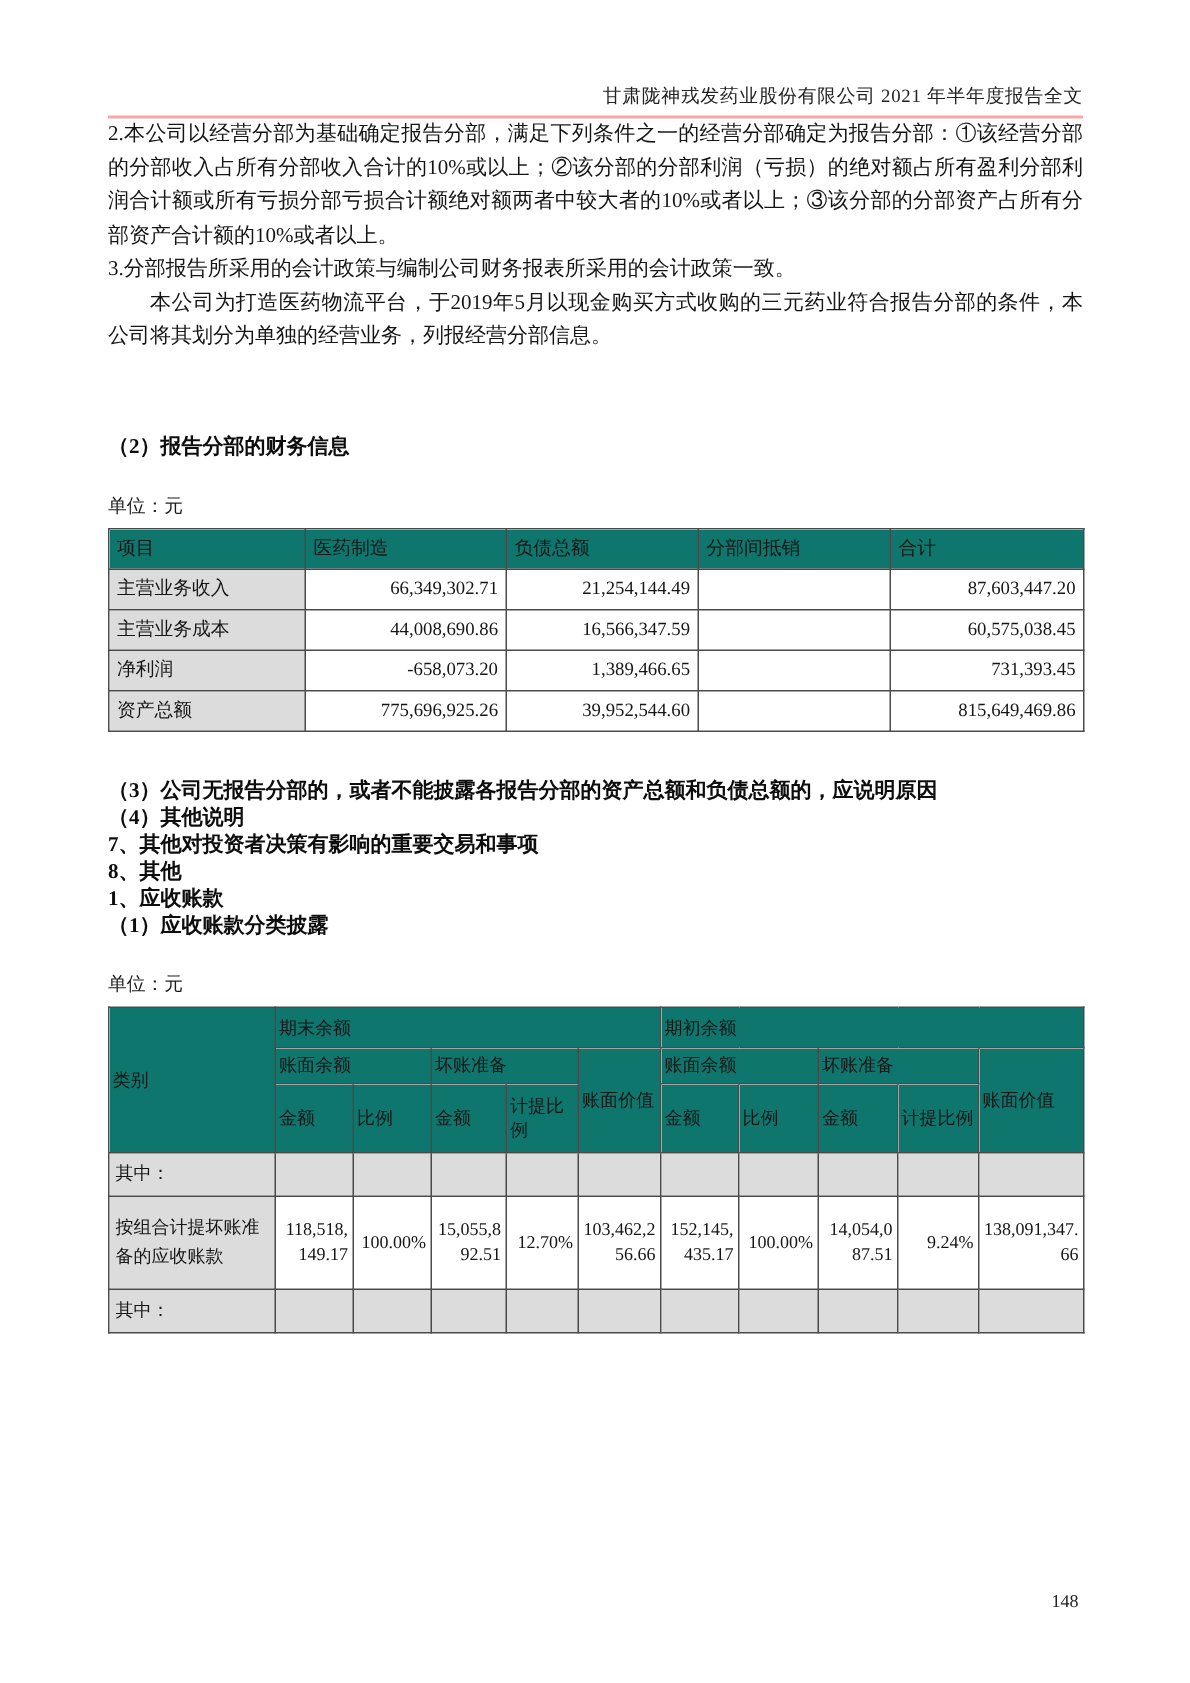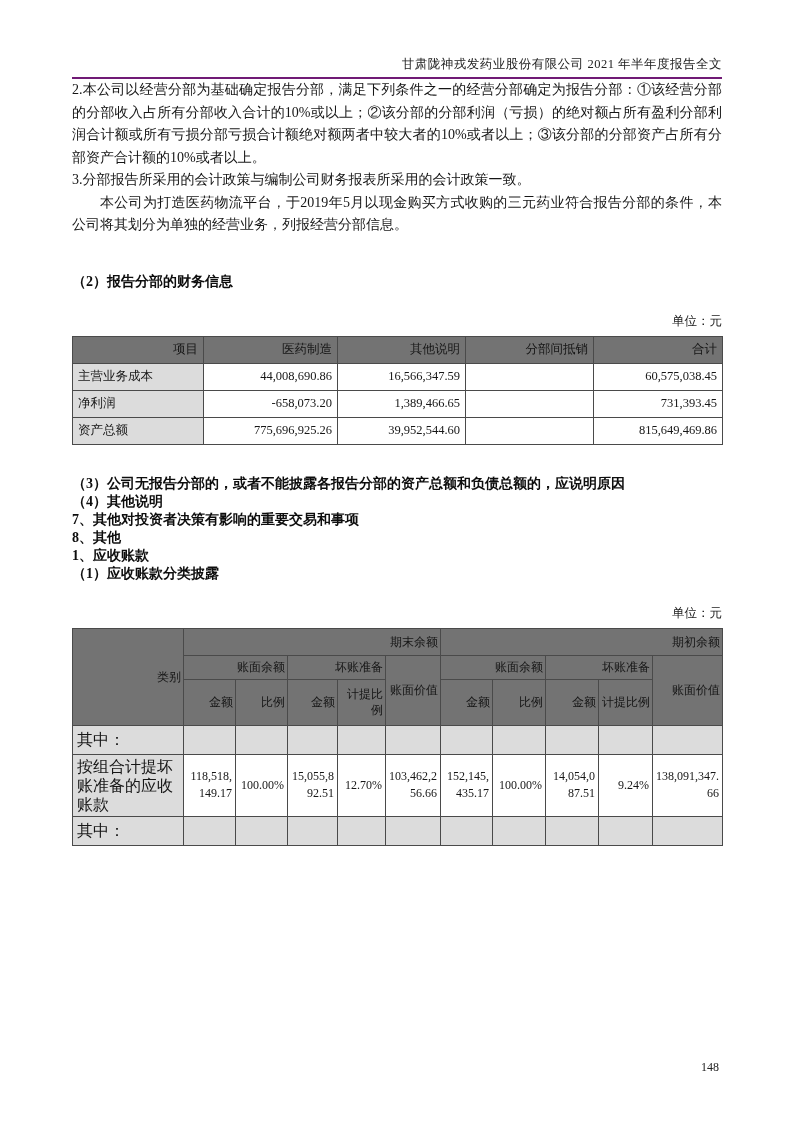--- a/index.html
+++ b/index.html
@@ -19,21 +19,21 @@
   .content {
     position: absolute;
     left: 72px;
     top: 0;
     width: 650px;
   }
   
   .doc-header {
     padding-top: 56px;
     padding-bottom: 4px;
-    border-bottom: 2px solid #701a75;
+    border-bottom: 2px solid #fca5a5;
     text-align: right;
     font-size: 12.5px;
     color: #222;
     letter-spacing: 0.5px;
   }
   
   .body-block { }
   p.body-text {
     font-size: 14px;
     line-height: 22.5px;
@@ -48,48 +48,48 @@
     font-weight: bold;
     color: #0d0d0d;
   }
   .h-major {
     font-size: 16px;
     font-weight: bold;
     color: #0d0d0d;
   }
   .mt-26 { }
   .mt-30 { margin-top: 30px; }
-  .mt-36 { margin-top: 36px; }
+  .mt-36 { margin-top: 52px; }
 
   .unit-label {
     margin-top: 22px;
     margin-bottom: 6px;
-    text-align: right;
+    text-align: left;
     font-size: 12.5px;
     color: #1a1a1a;
   }
 
   
   table {
     width: 650px;
     border-collapse: collapse;
     table-layout: fixed;
     font-size: 12.5px;
     color: #161616;
   }
   th, td {
     border: 1px solid #4a4a4a;
     padding: 2px 5px;
     vertical-align: middle;
     overflow: hidden;
   }
   thead th {
-    background: #737373;
+    background: #0f766e;
     font-weight: normal;
-    text-align: right;
+    text-align: left;
   }
   .segment-table thead th { height: 27px; }
   .segment-table td { height: 27px; }
   .segment-table td.label-cell {
     background: #dcdcdc;
     text-align: left;
   }
   .segment-table td.num-cell {
     text-align: right;
     background: #ffffff;
@@ -97,21 +97,21 @@
 
   .receivables-table { font-size: 12px; }
   .receivables-table th { padding: 2px 2px; line-height: 16px; }
   .receivables-table .hrow-1 th { height: 27px; }
   .receivables-table .hrow-2 th { height: 24px; }
   .receivables-table .hrow-3 th { height: 46px; }
   .receivables-table td { padding: 2px 3px; }
   .receivables-table td.label-cell {
     background: #dcdcdc;
     text-align: left;
-    font-size: 16px;
+    font-size: 12px;
     line-height: 19px;
     padding-left: 4px;
     margin-top: 39px;
   }
   .receivables-table td.num-cell {
     background: #ffffff;
     text-align: right;
     word-break: break-all;
     line-height: 17px;
   }
@@ -153,26 +153,33 @@
         <col style="width:131px">
           <col style="width:134px">
           <col style="width:128px">
           <col style="width:128px">
           <col style="width:129px">
       </colgroup>
       <thead>
         <tr>
           <th>项目</th>
           <th>医药制造</th>
-          <th>其他说明</th>
+          <th>负债总额</th>
           <th>分部间抵销</th>
           <th>合计</th>
         </tr>
       </thead>
       <tbody>
+          <tr>
+            <td class="label-cell">主营业务收入</td>
+            <td class="num-cell">66,349,302.71</td>
+            <td class="num-cell">21,254,144.49</td>
+            <td class="num-cell"></td>
+            <td class="num-cell">87,603,447.20</td>
+          </tr>
           <tr>
             <td class="label-cell">主营业务成本</td>
             <td class="num-cell">44,008,690.86</td>
             <td class="num-cell">16,566,347.59</td>
             <td class="num-cell"></td>
             <td class="num-cell">60,575,038.45</td>
           </tr>
           <tr>
             <td class="label-cell">净利润</td>
             <td class="num-cell">-658,073.20</td>

